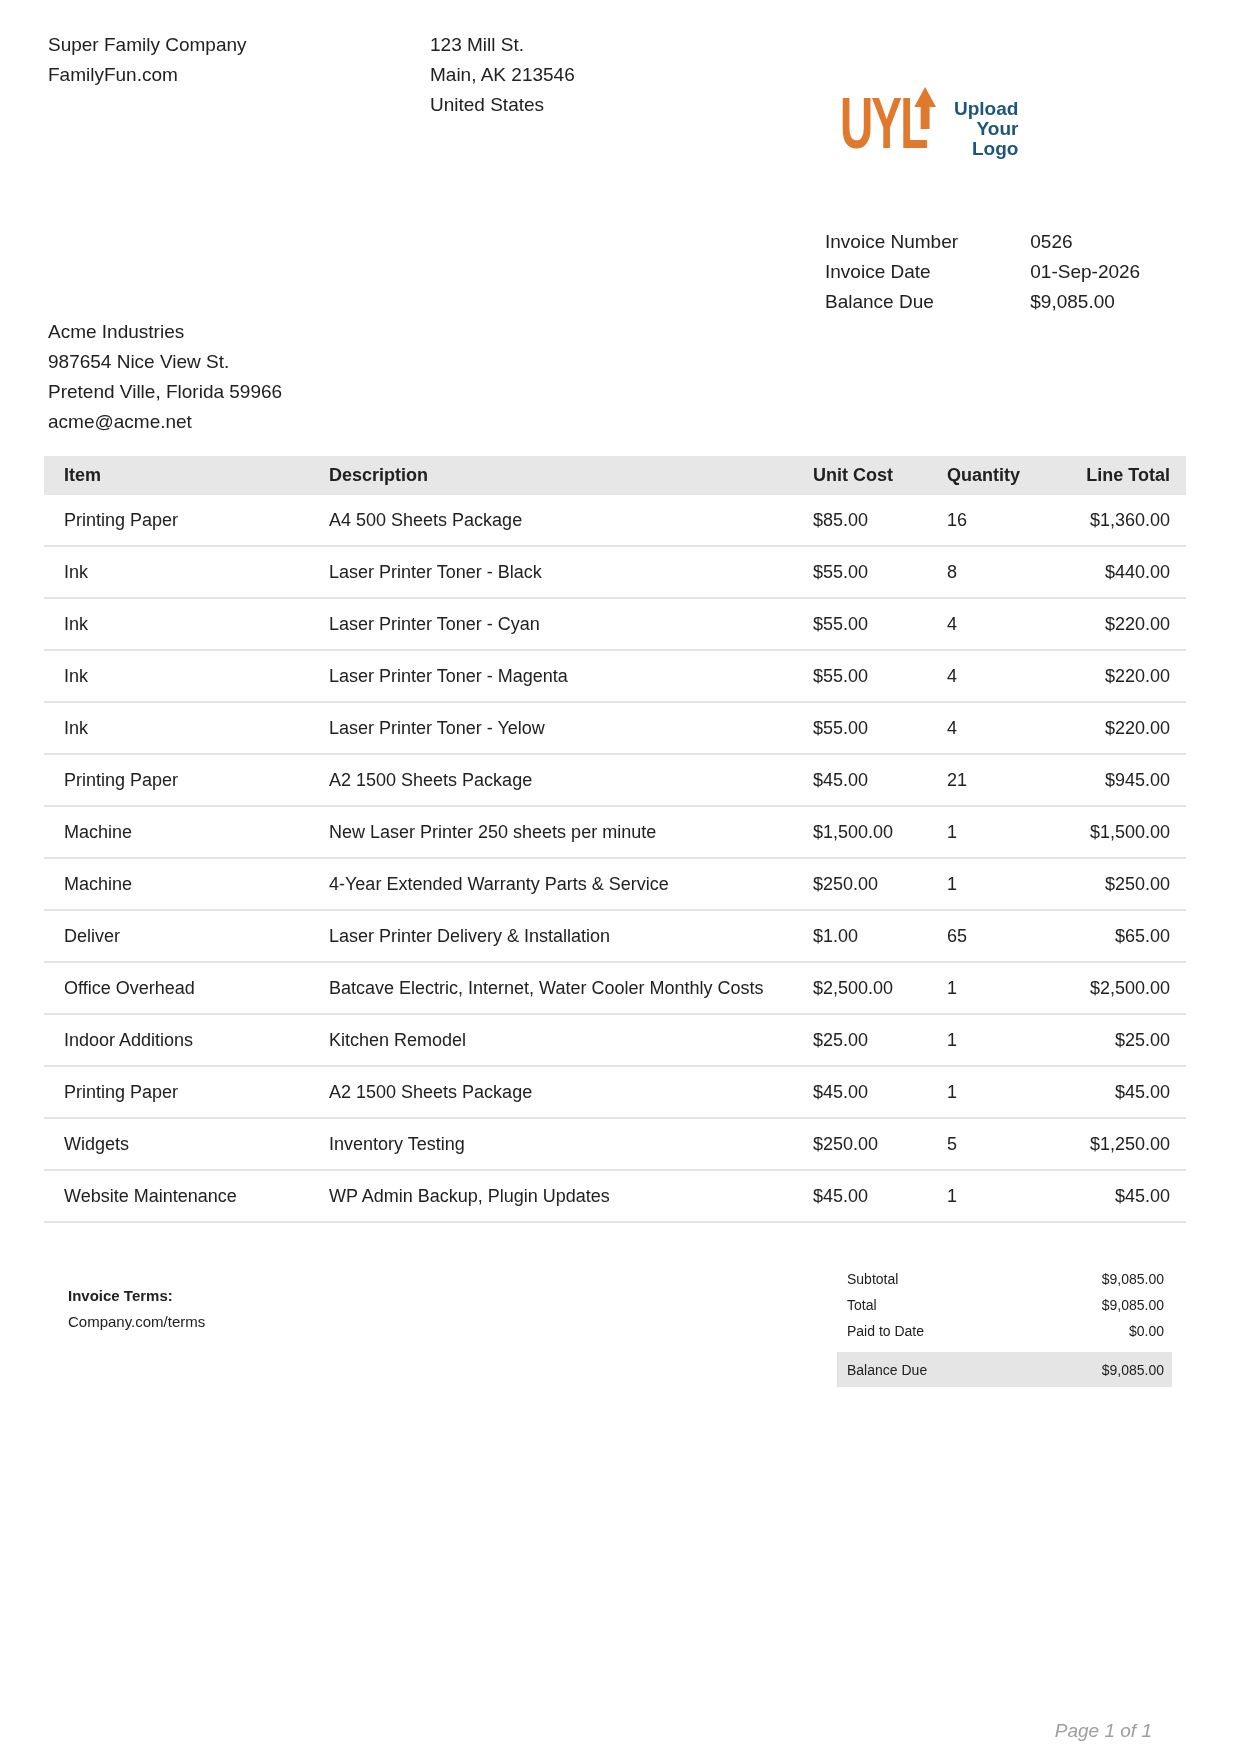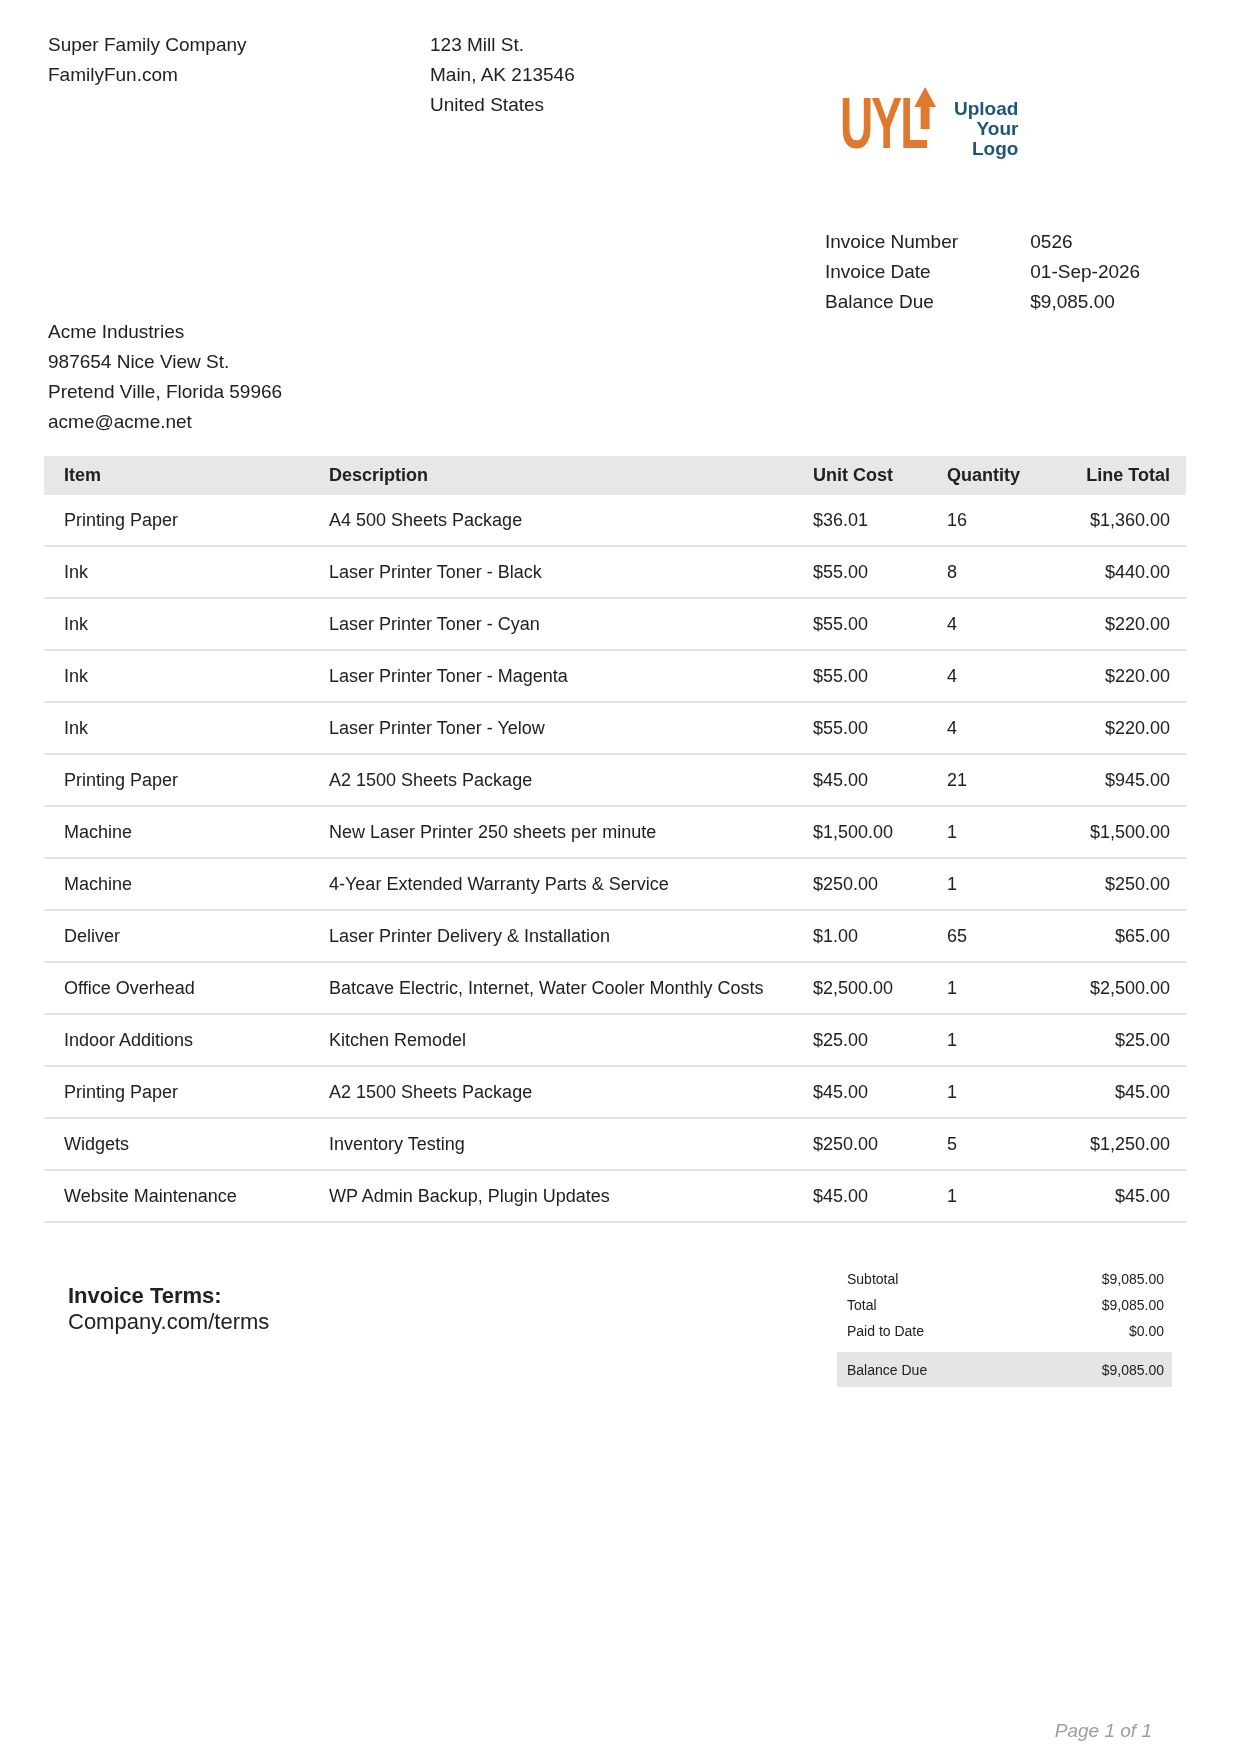--- a/index.html
+++ b/index.html
@@ -52,21 +52,21 @@
     display:flex; justify-content:space-between; line-height:26px;
     padding:0 8px 0 10px; white-space:nowrap;
   }
   .balance-row {
     margin-top:8px; height:35px; background:#e5e5e5;
     display:flex; justify-content:space-between; align-items:center;
     padding:0 8px 0 10px; white-space:nowrap;
   }
 
   
-  .terms { font-size:22px; line-height:26px; white-space:nowrap; }
+  .terms { font-size:15px; line-height:26px; white-space:nowrap; }
   .terms-title { font-weight:bold; }
 
   
   .page-footer { font-size:19px; font-style:italic; color:#9e9e9e; white-space:nowrap; }
 </style>
 </head>
 <body>
 
 <div class="page">
 
@@ -139,21 +139,21 @@
       <div class="cell c-item">Item</div>
       <div class="cell c-desc">Description</div>
       <div class="cell c-unit">Unit Cost</div>
       <div class="cell c-qty">Quantity</div>
       <div class="cell c-total">Line Total</div>
     </div>
 
       <div class="trow">
         <div class="cell c-item">Printing Paper</div>
         <div class="cell c-desc">A4 500 Sheets Package</div>
-        <div class="cell c-unit">$36.01</div>
+        <div class="cell c-unit">$85.00</div>
         <div class="cell c-qty">16</div>
         <div class="cell c-total">$1,360.00</div>
       </div>
 
       <div class="trow">
         <div class="cell c-item">Ink</div>
         <div class="cell c-desc">Laser Printer Toner - Black</div>
         <div class="cell c-unit">$55.00</div>
         <div class="cell c-qty">8</div>
         <div class="cell c-total">$440.00</div>

